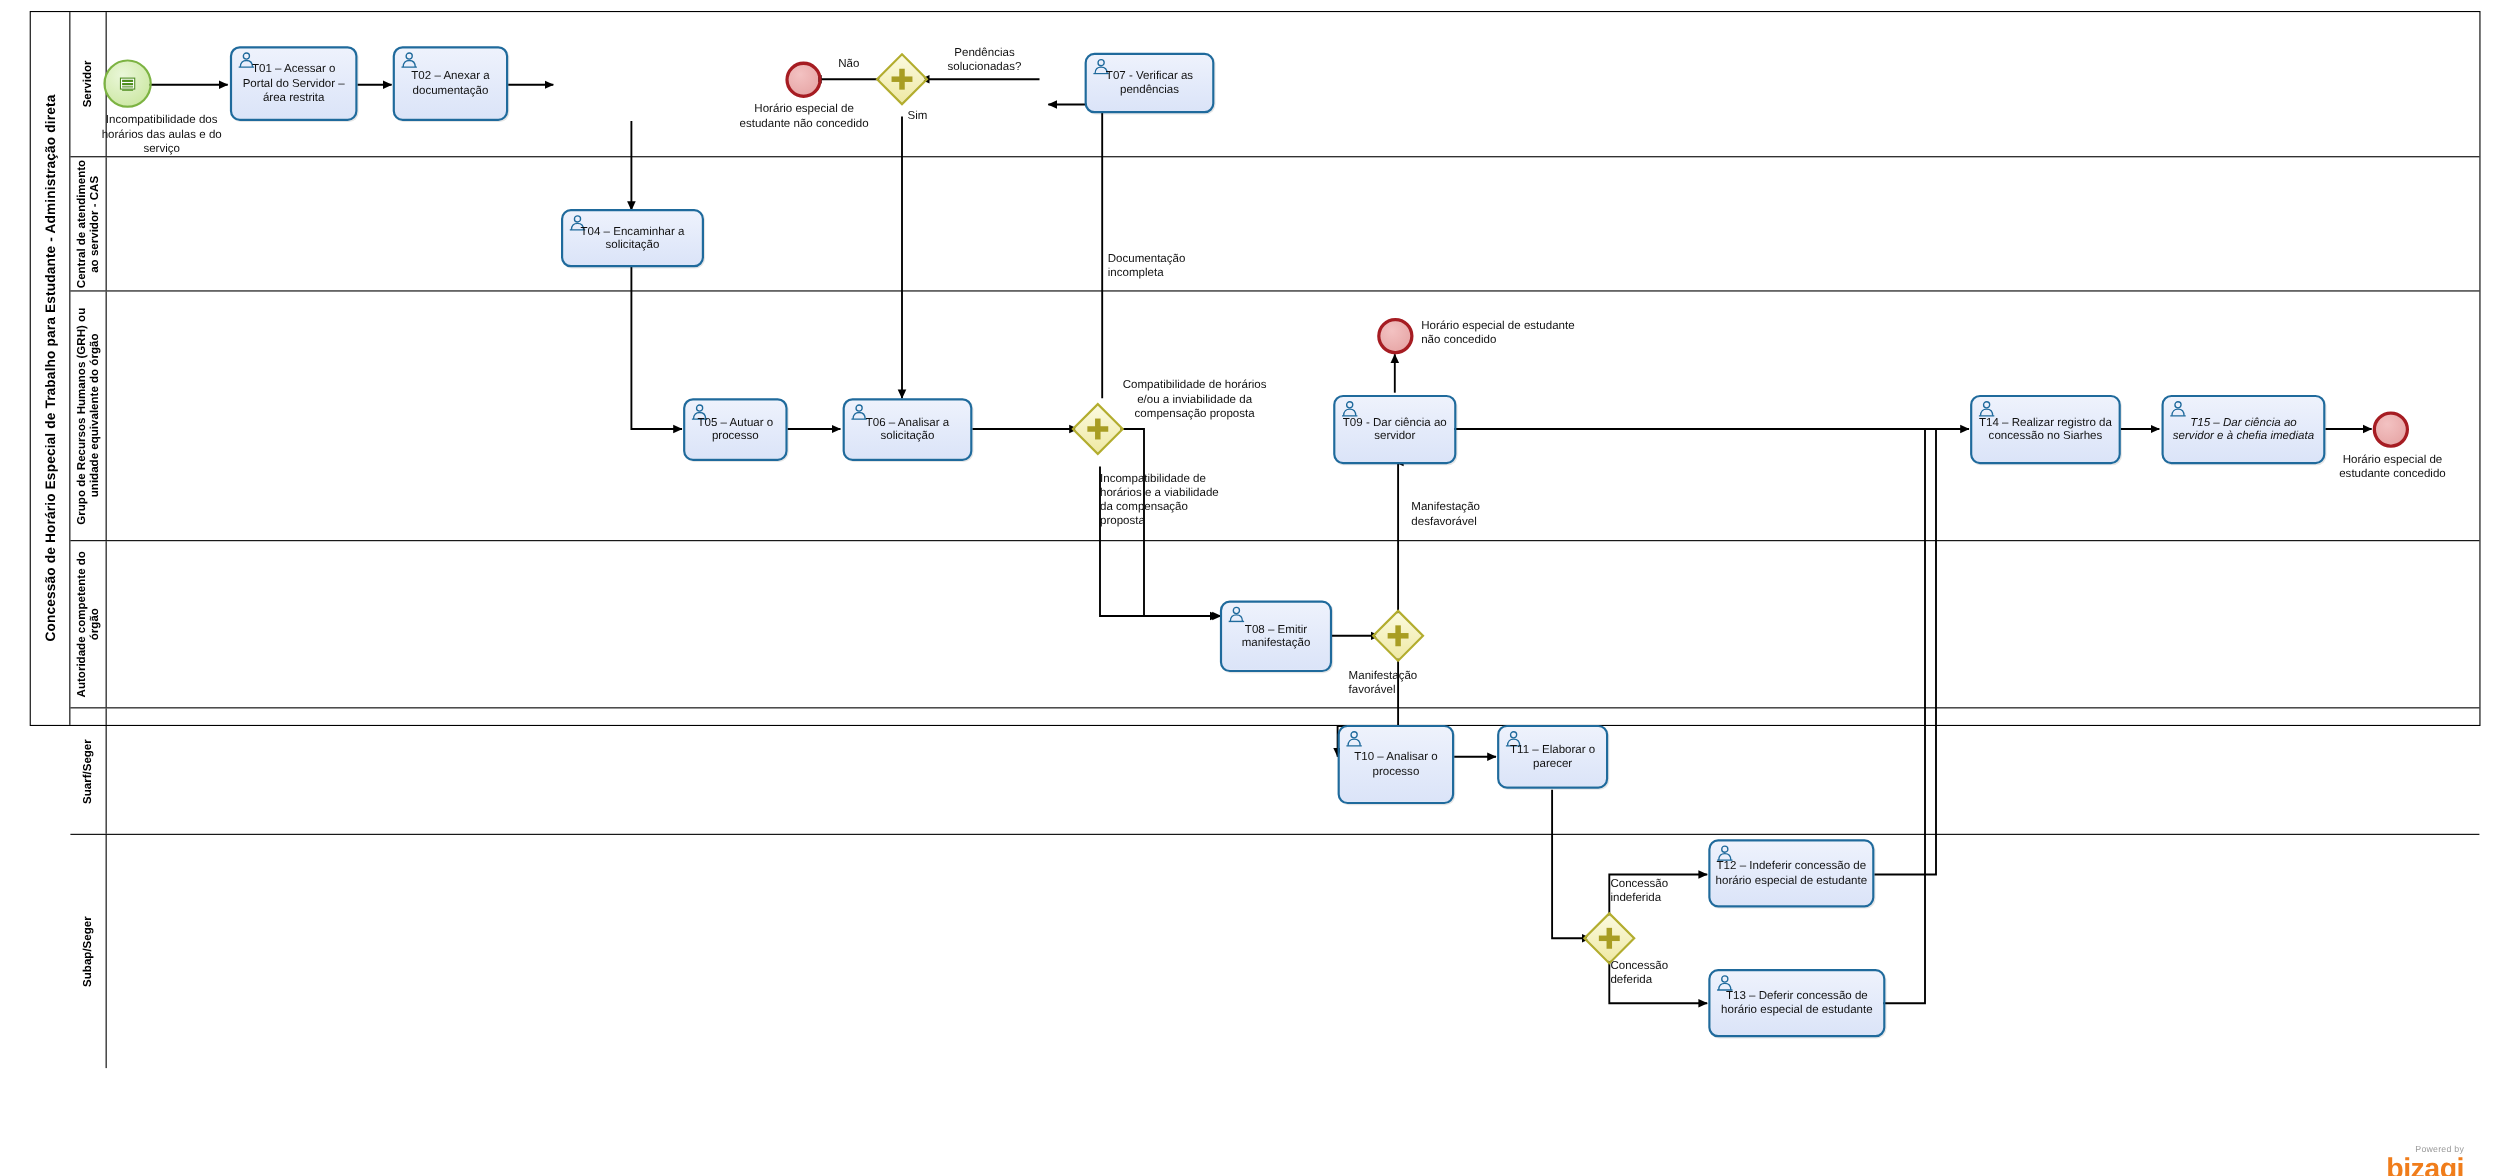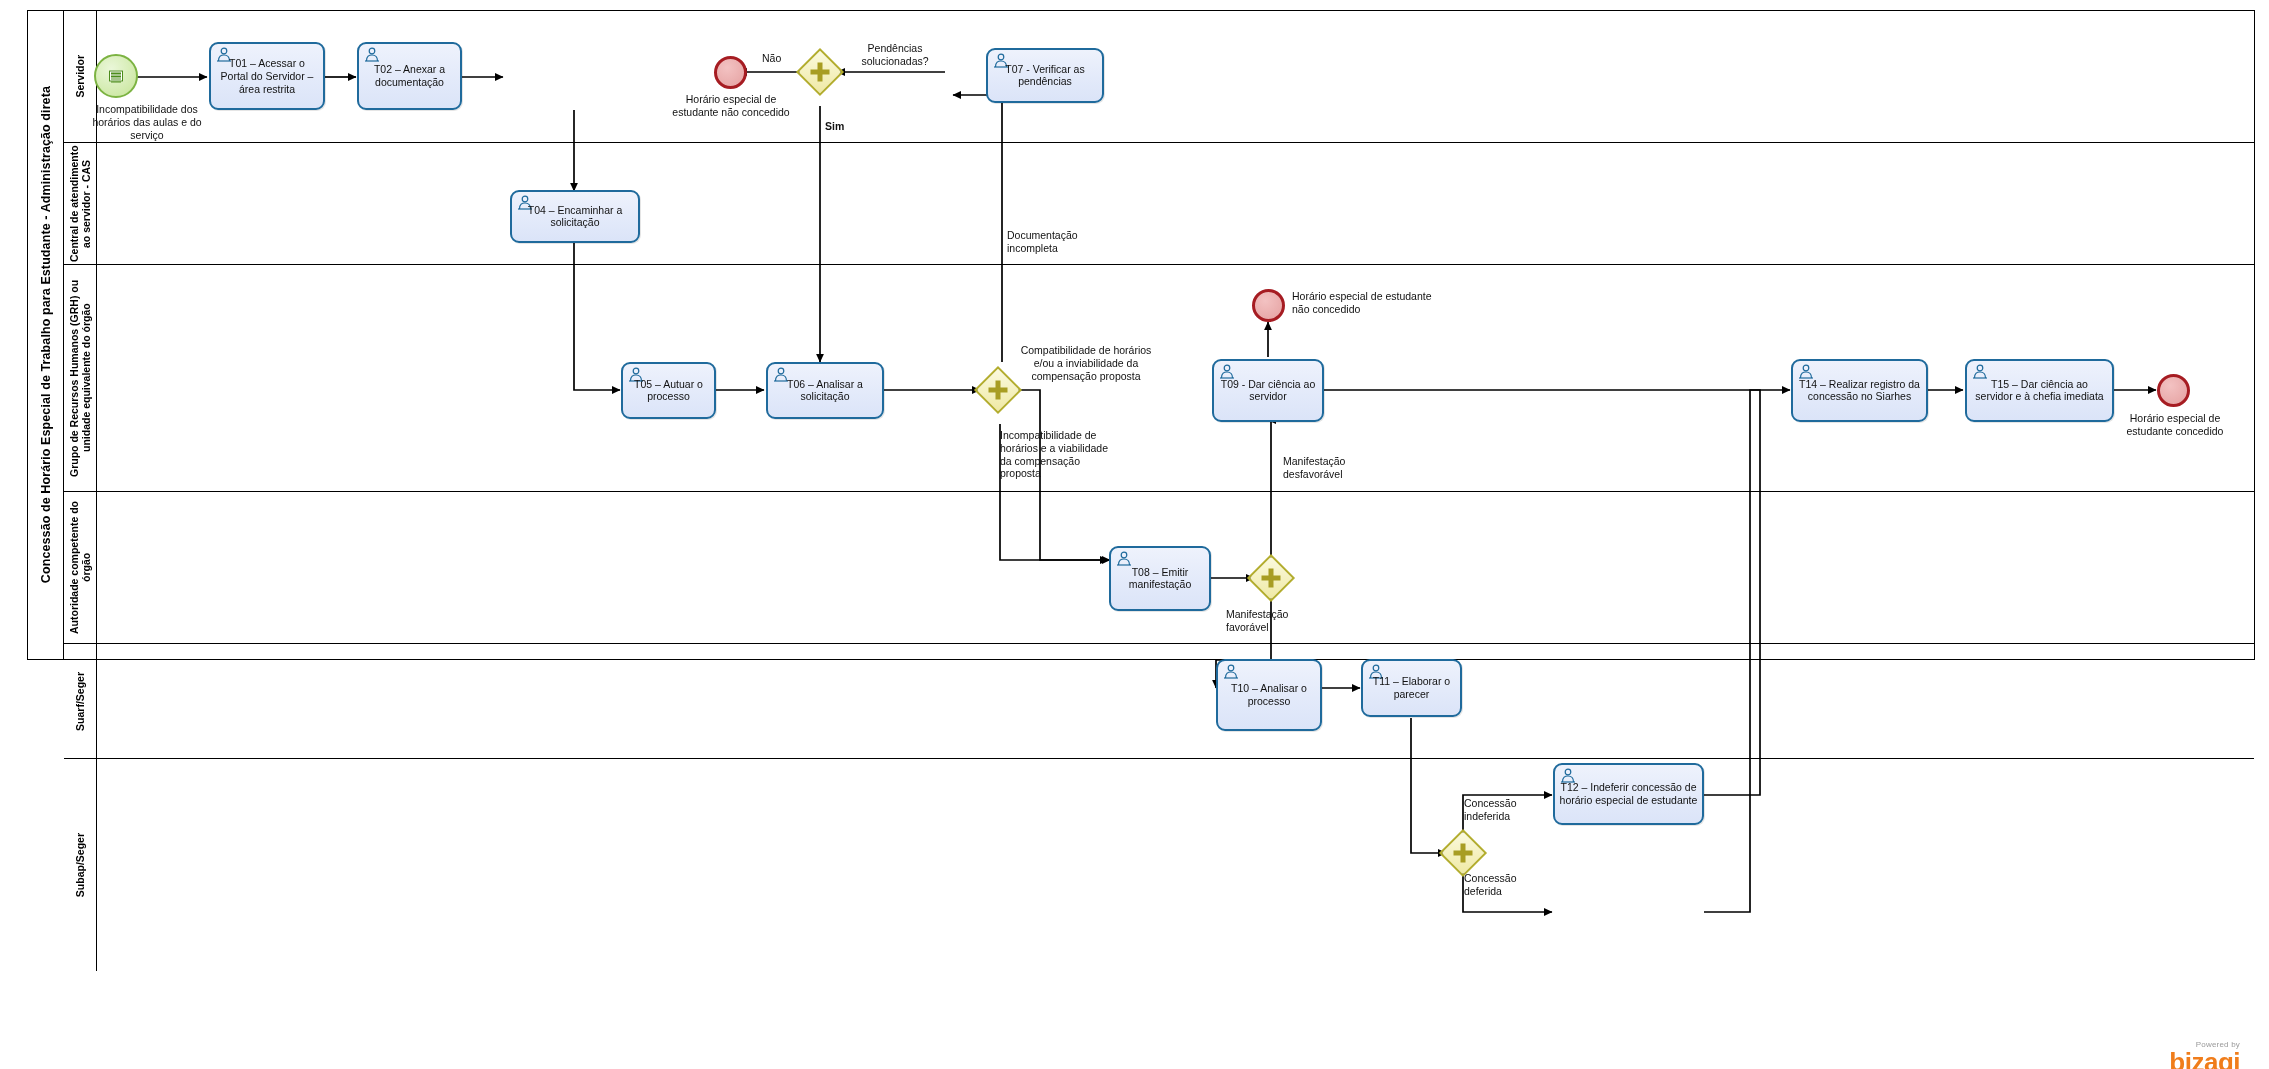--- a/index.html
+++ b/index.html
@@ -187,21 +187,21 @@
   </div>
 
 
   <div class="ev end" style="left:714px;top:56px;width:33px;height:33px;"></div>
   <div class="txt c" style="left:672px;top:93px;width:118px;">Horário especial de estudante não concedido</div>
 
   <div class="gw" style="left:803px;top:55px;">
     <div class="x"></div>
   </div>
   <div class="txt" style="left:762px;top:52px;width:40px;">Não</div>
-  <div class="txt" style="left:825px;top:120px;width:40px;font-weight:bold;">Sim</div>
+  <div class="txt" style="left:825px;top:99px;width:40px;">Sim</div>
   <div class="txt c" style="left:845px;top:42px;width:100px;">Pendências solucionadas?</div>
 
   <div class="task" style="left:946px;top:48px;width:118px;height:55px;margin-left:40px;">
     <svg class="uicon" viewBox="0 0 16 15">
       <circle cx="8" cy="4" r="2.8" fill="none" stroke="#1f6a9c" stroke-width="1.2"></circle>
       <path d="M2.5,14 C2.5,9.5 5,8 8,8 C11,8 13.5,9.5 13.5,14" fill="none" stroke="#1f6a9c" stroke-width="1.2"></path>
       <path d="M1,14 L15,14" stroke="#1f6a9c" stroke-width="1.2"></path>
     </svg>
     <div class="lbl">T07 - Verificar as pendências</div>
   </div>
@@ -257,21 +257,21 @@
 
   <div class="task" style="left:1791px;top:359px;width:137px;height:63px;">
     <svg class="uicon" viewBox="0 0 16 15">
       <circle cx="8" cy="4" r="2.8" fill="none" stroke="#1f6a9c" stroke-width="1.2"></circle>
       <path d="M2.5,14 C2.5,9.5 5,8 8,8 C11,8 13.5,9.5 13.5,14" fill="none" stroke="#1f6a9c" stroke-width="1.2"></path>
       <path d="M1,14 L15,14" stroke="#1f6a9c" stroke-width="1.2"></path>
     </svg>
     <div class="lbl">T14 – Realizar registro da concessão no Siarhes</div>
   </div>
 
-  <div class="task" style="left:1965px;top:359px;width:149px;height:63px;">
+  <div class="task" style="left:1965px;top:359px;width:149px;height:63px;font-style:italic;">
     <svg class="uicon" viewBox="0 0 16 15">
       <circle cx="8" cy="4" r="2.8" fill="none" stroke="#1f6a9c" stroke-width="1.2"></circle>
       <path d="M2.5,14 C2.5,9.5 5,8 8,8 C11,8 13.5,9.5 13.5,14" fill="none" stroke="#1f6a9c" stroke-width="1.2"></path>
       <path d="M1,14 L15,14" stroke="#1f6a9c" stroke-width="1.2"></path>
     </svg>
     <div class="lbl">T15 – Dar ciência ao servidor e à chefia imediata</div>
   </div>
 
   <div class="ev end" style="left:2157px;top:374px;width:33px;height:33px;"></div>
   <div class="txt c" style="left:2112px;top:412px;width:126px;">Horário especial de estudante concedido</div>
@@ -316,20 +316,28 @@
 
   <div class="task" style="left:1553px;top:763px;width:151px;height:62px;padding-left:48px;">
     <svg class="uicon" viewBox="0 0 16 15">
       <circle cx="8" cy="4" r="2.8" fill="none" stroke="#1f6a9c" stroke-width="1.2"></circle>
       <path d="M2.5,14 C2.5,9.5 5,8 8,8 C11,8 13.5,9.5 13.5,14" fill="none" stroke="#1f6a9c" stroke-width="1.2"></path>
       <path d="M1,14 L15,14" stroke="#1f6a9c" stroke-width="1.2"></path>
     </svg>
     <div class="lbl">T12 – Indeferir concessão de horário especial de estudante</div>
   </div>
 
+  <div class="task" style="left:1553px;top:881px;width:161px;height:62px;">
+    <svg class="uicon" viewBox="0 0 16 15">
+      <circle cx="8" cy="4" r="2.8" fill="none" stroke="#1f6a9c" stroke-width="1.2"></circle>
+      <path d="M2.5,14 C2.5,9.5 5,8 8,8 C11,8 13.5,9.5 13.5,14" fill="none" stroke="#1f6a9c" stroke-width="1.2"></path>
+      <path d="M1,14 L15,14" stroke="#1f6a9c" stroke-width="1.2"></path>
+    </svg>
+    <div class="lbl">T13 – Deferir concessão de horário especial de estudante</div>
+  </div>
 
   <div class="bizagi" style="left:2040px;top:1000px;width:200px;margin-top:40px;">
     <div class="powered">Powered by</div>
     <div class="brand">bizagi</div>
     <div class="sub">Modeler</div>
   </div>
 
 </div>
 
 </body></html>

